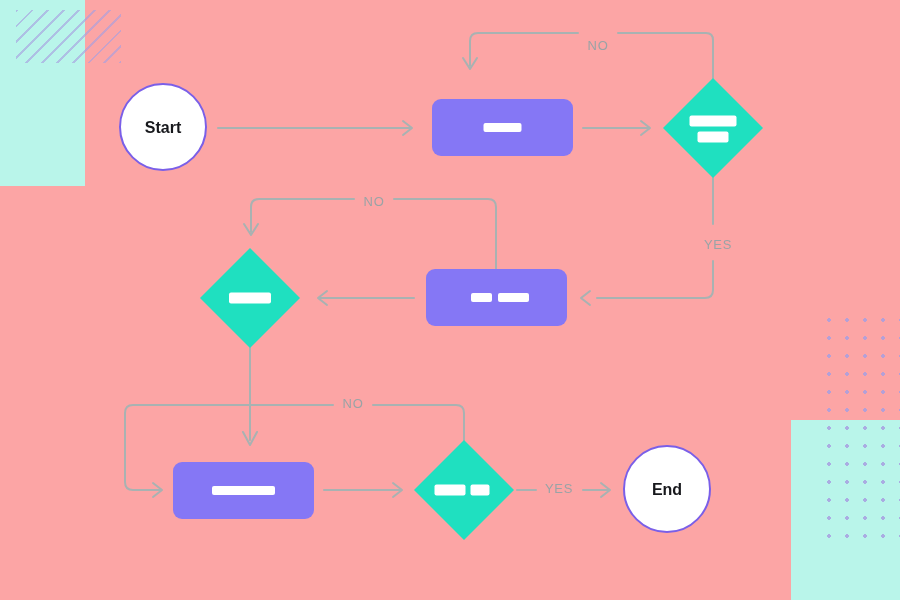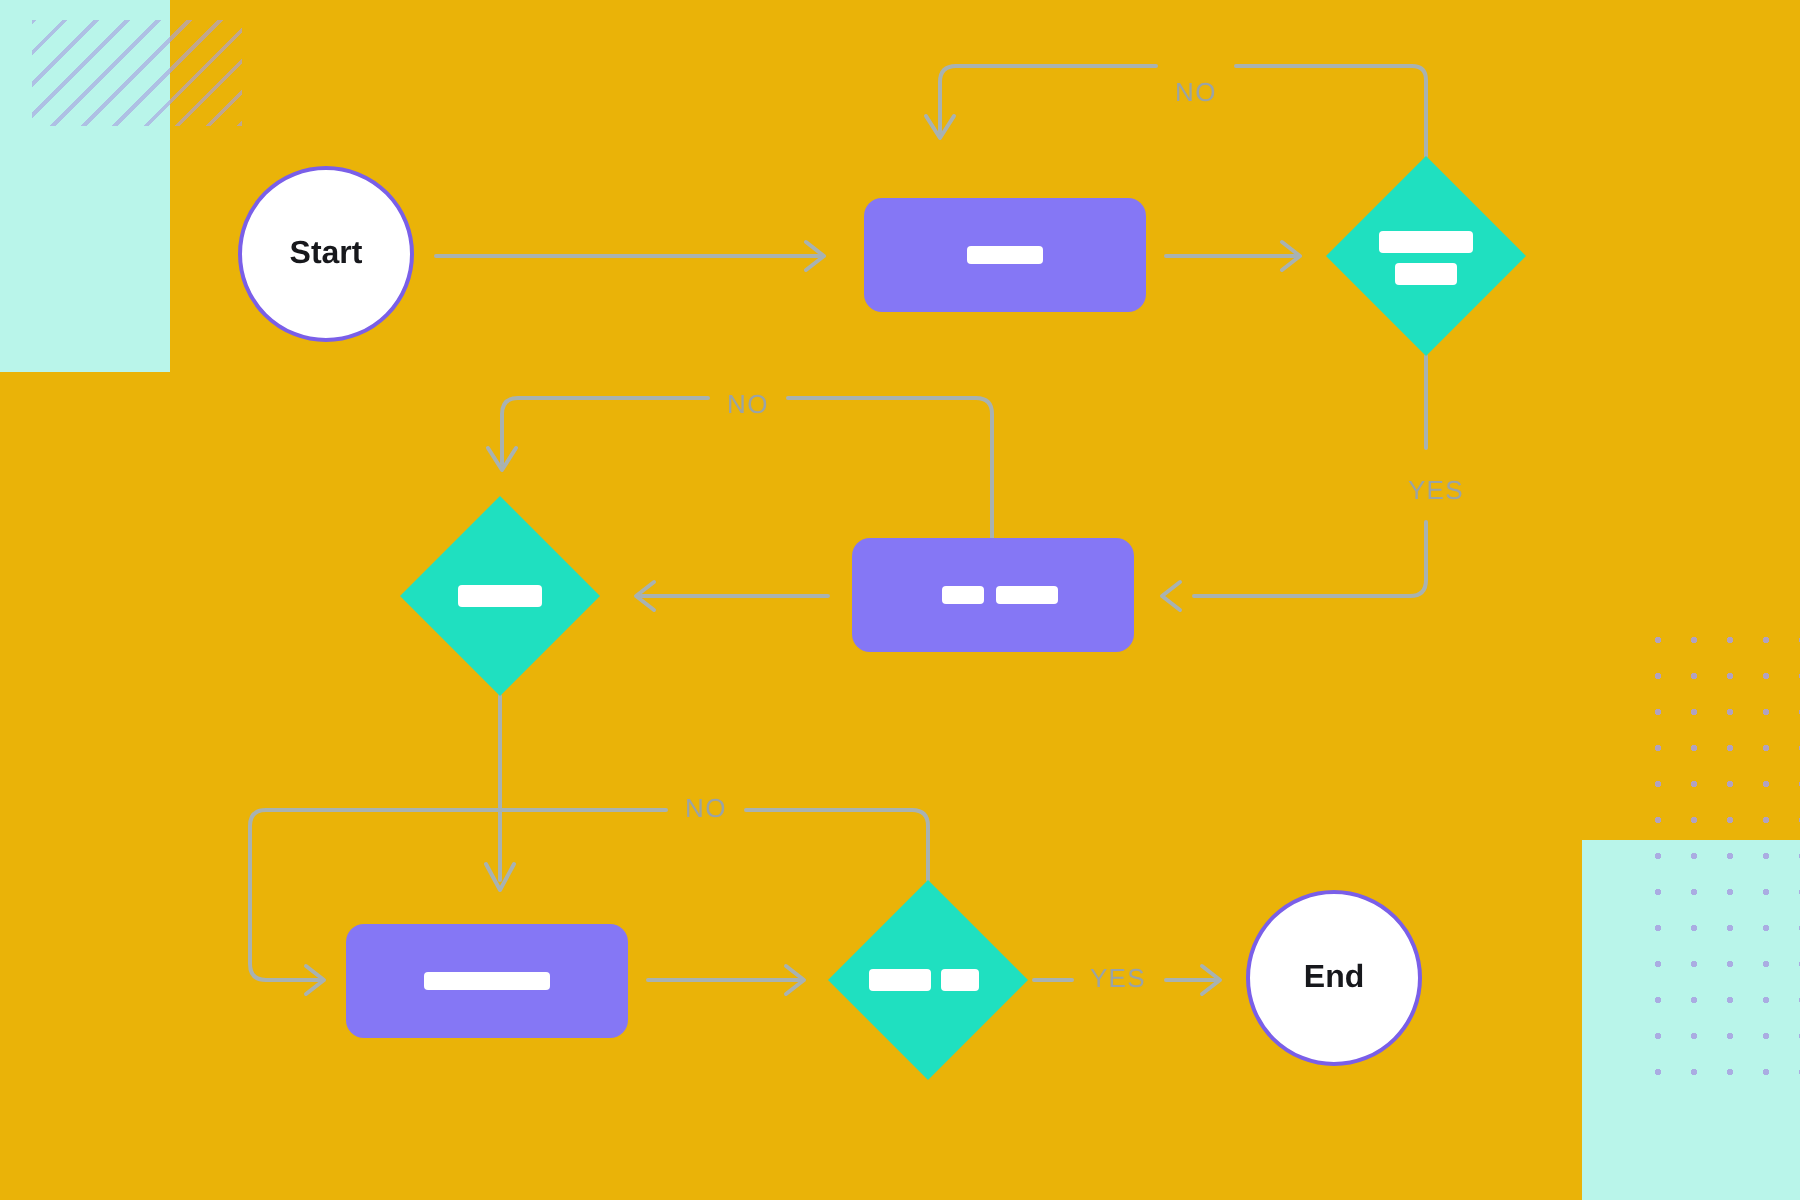--- a/index.html
+++ b/index.html
@@ -8,21 +8,21 @@
     padding: 0;
     background: #ffffff;
   }
   body {
     font-family: "Liberation Sans", sans-serif;
   }
   #stage {
     position: relative;
     width: 900px;
     height: 600px;
-    background: #eab308;
+    background: #fca5a5;
     overflow: hidden;
   }
   #stage svg.layer {
     position: absolute;
     left: 0;
     top: 0;
     width: 900px;
     height: 600px;
   }
   .deco-mint {

